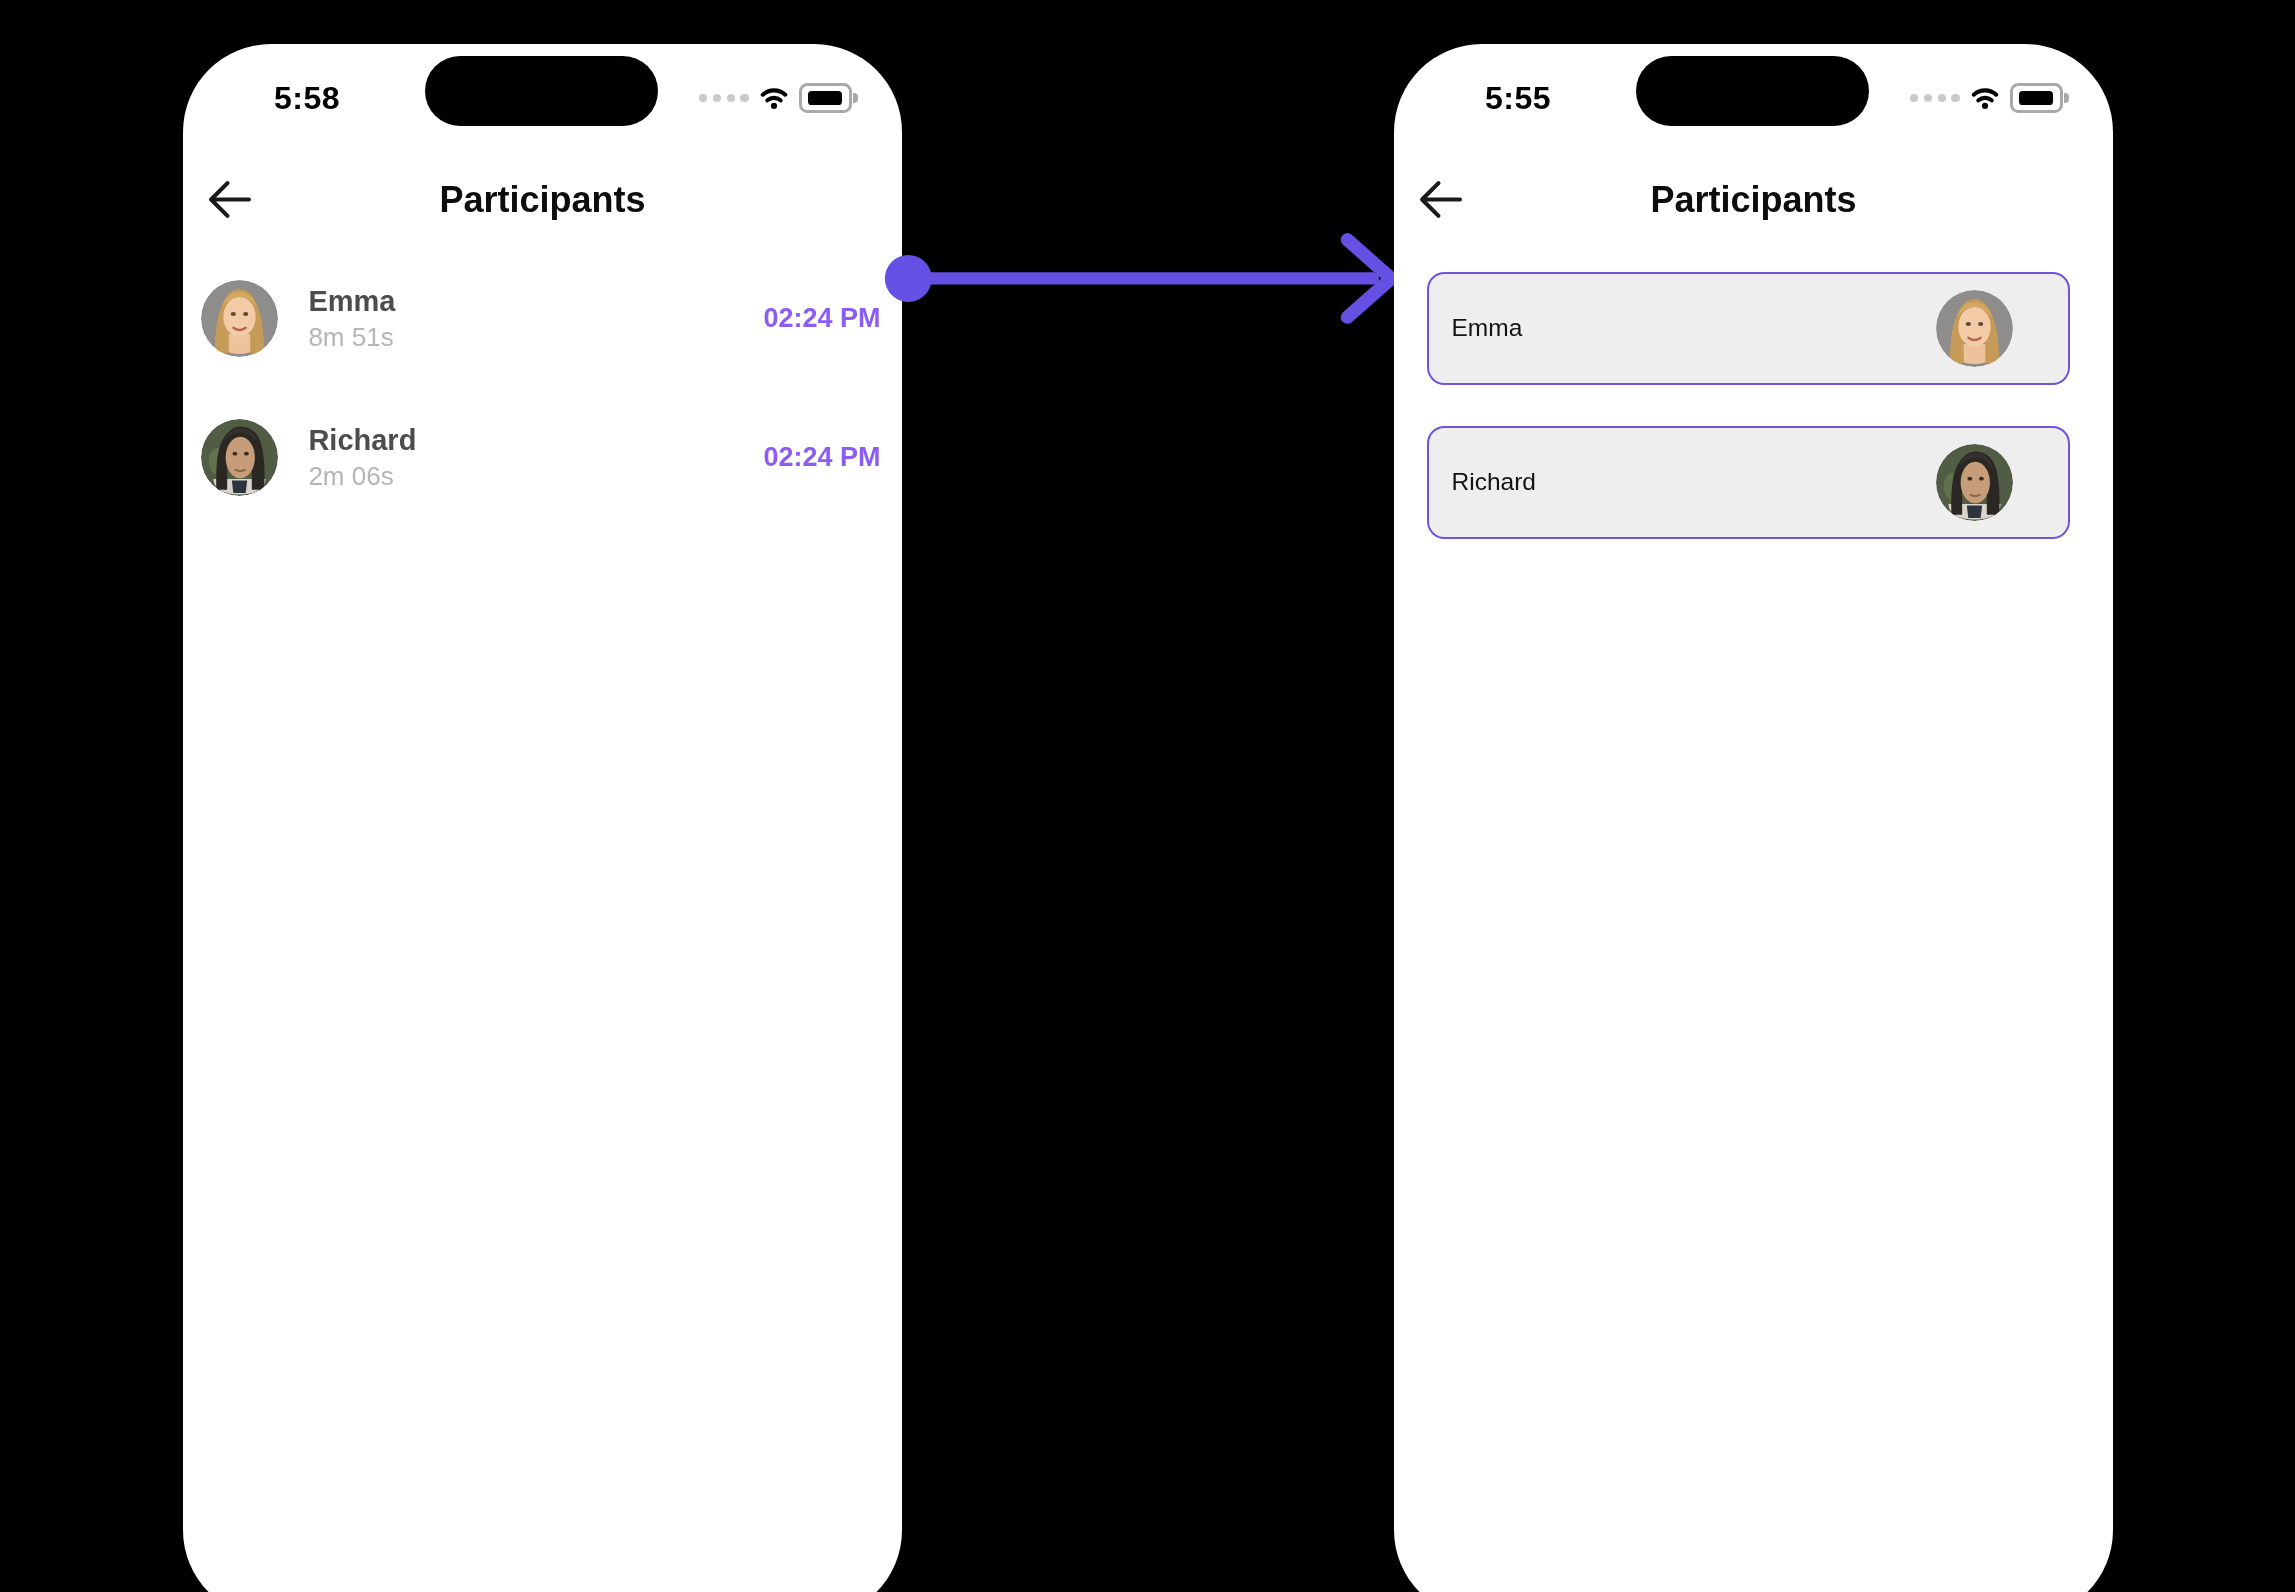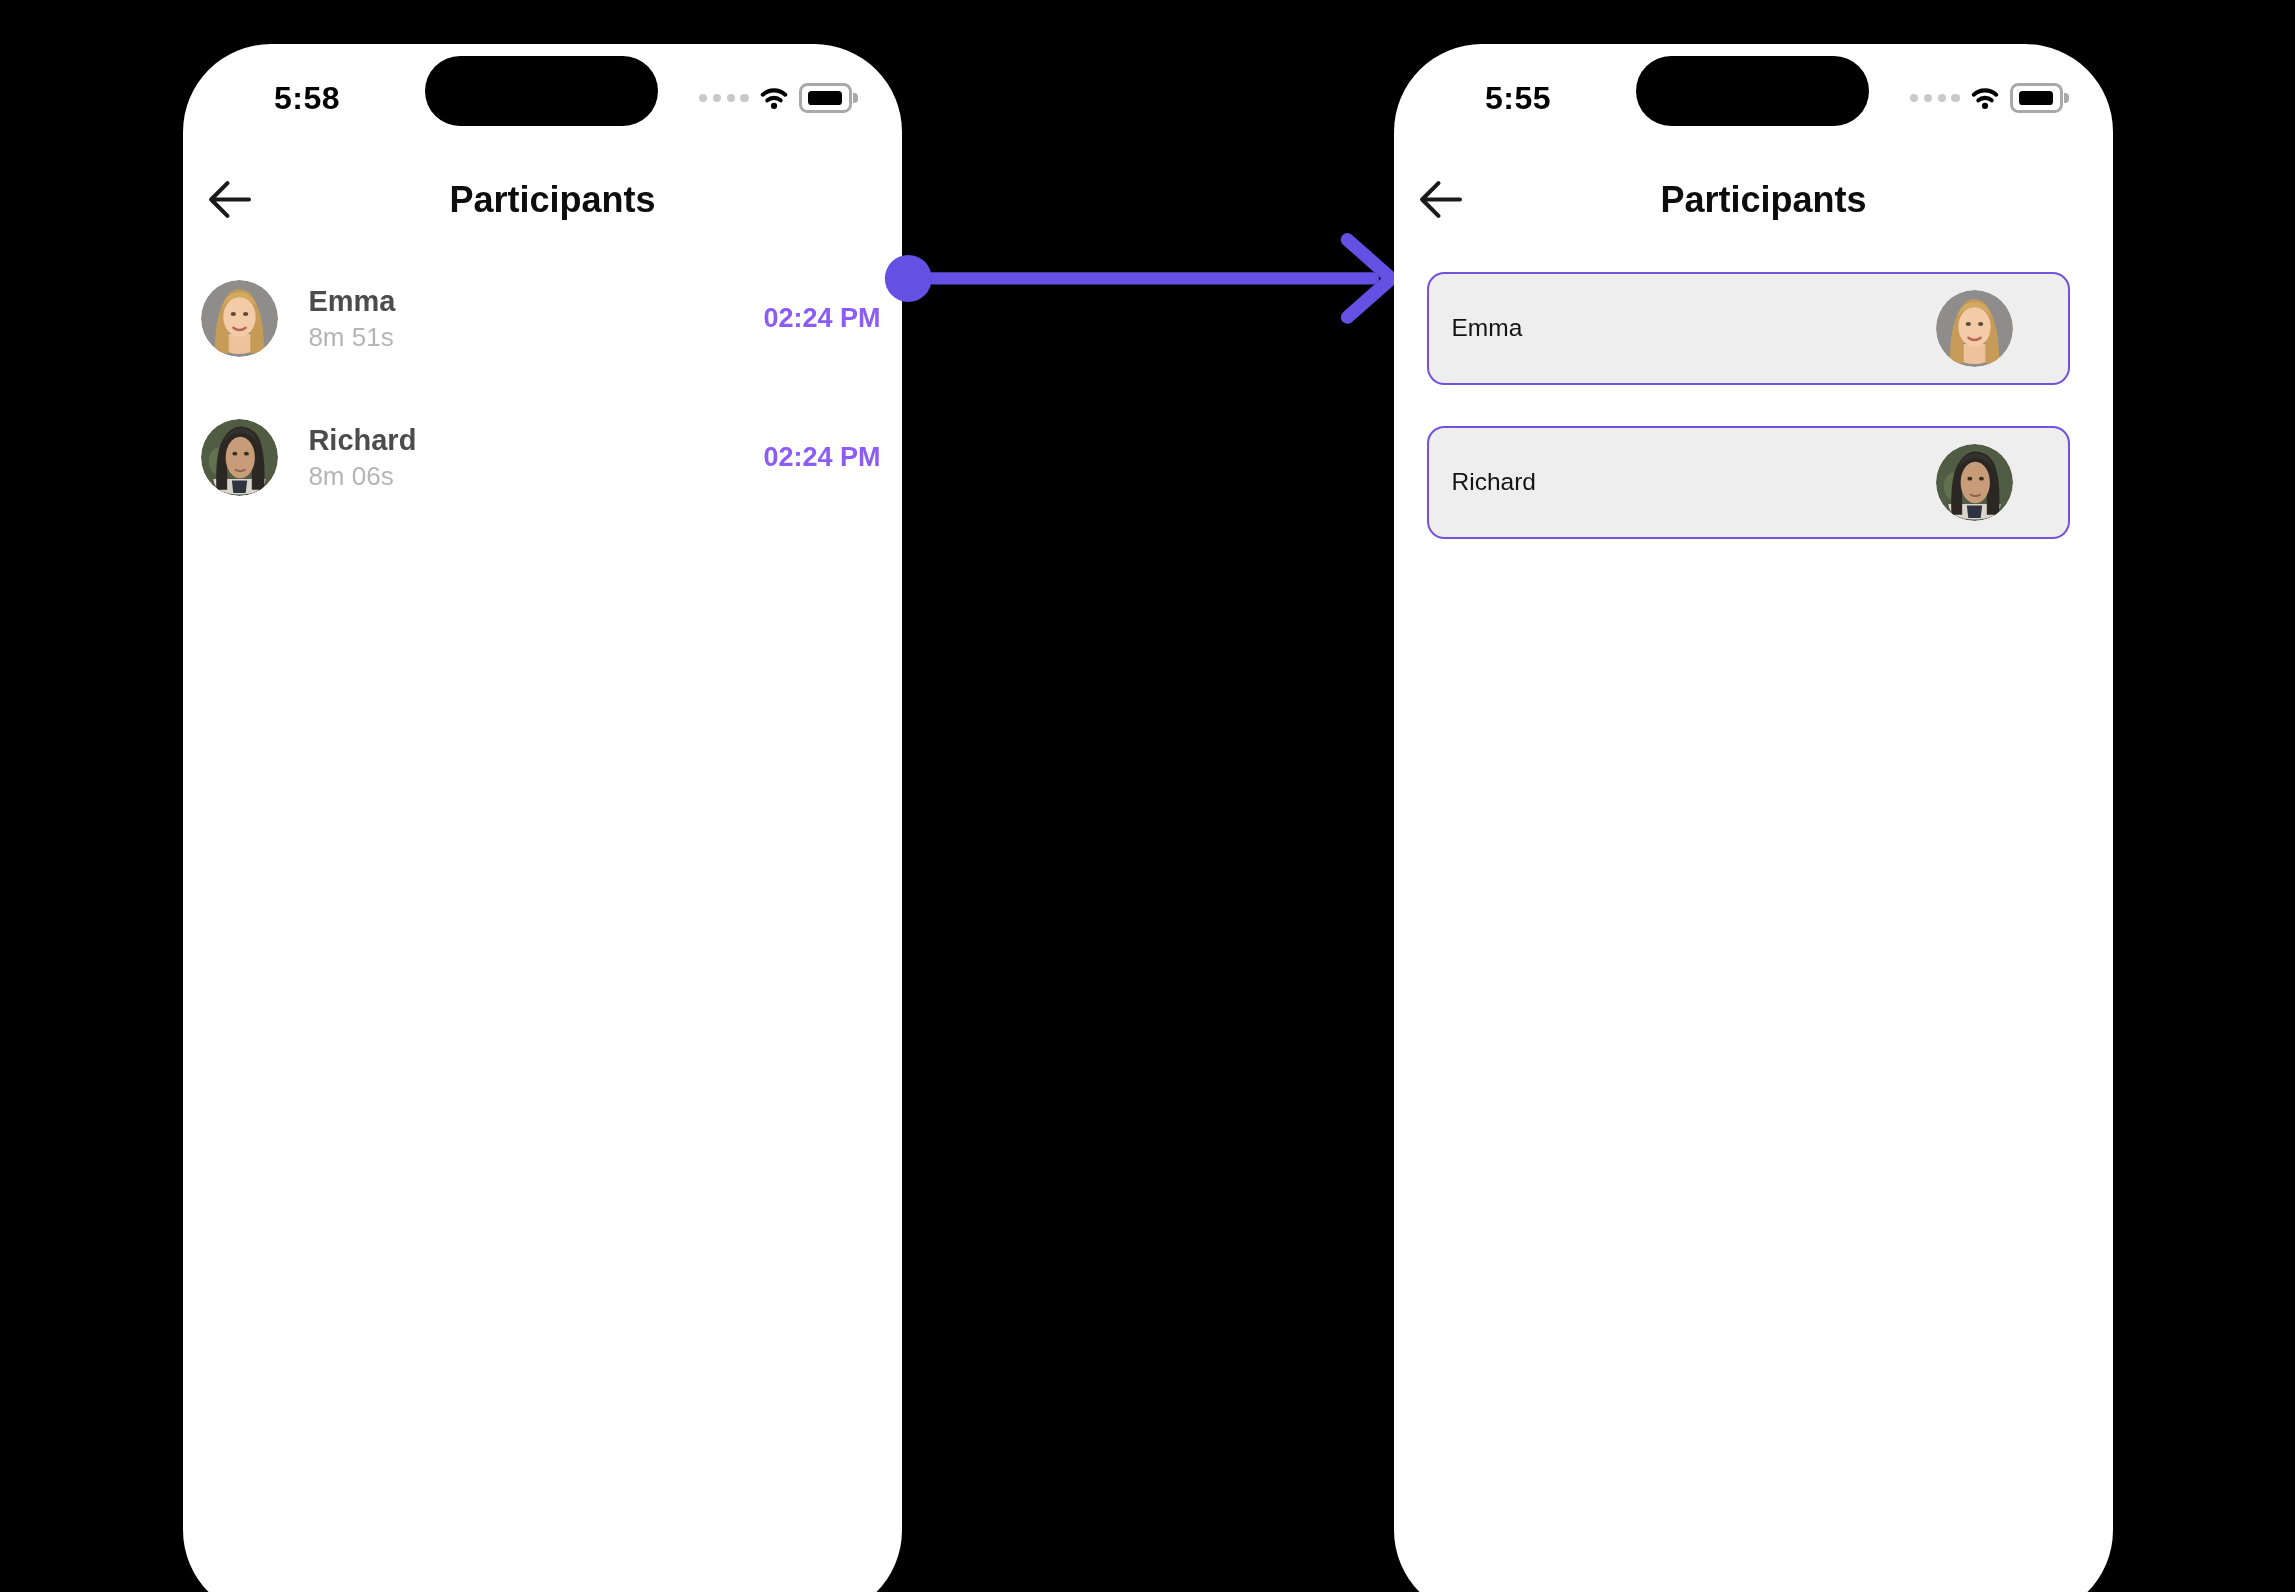--- a/index.html
+++ b/index.html
@@ -35,21 +35,21 @@
     width:47px;height:23.5px;border:3.1px solid #a9a9a9;border-radius:8.2px;
     display:flex;align-items:center;justify-content:center;background:#fff;
   }
   .battery .charge{width:34px;height:13.3px;background:#000;border-radius:3.6px;}
   .battery .nub{width:4.6px;height:10.2px;background:#a9a9a9;border-radius:0 4.1px 4.1px 0;margin-left:1.5px;}
 
   
   .hdr-back{position:absolute;left:22.5px;top:134px;width:45px;height:43px;cursor:pointer;}
   .hdr-title{
     position:absolute;left:0;top:135px;width:100%;text-align:center;
-    font-size:36px;font-weight:700;color:#0d0d0d;padding-left:10px;
+    font-size:36px;font-weight:700;color:#0d0d0d;
   }
 
   
   .p-row{
     position:absolute;left:18.4px;right:21.4px;height:78px;
     display:flex;align-items:center;
   }
   .p-row .avatar{width:77px;height:77px;border-radius:50%;overflow:hidden;flex:0 0 77px;}
   .p-row .avatar svg{width:100%;height:100%;display:block;}
   .p-col{margin-left:30px;display:flex;flex-direction:column;gap:8.2px;}
@@ -157,21 +157,21 @@
           <ellipse cx="51" cy="50" rx="19" ry="27" fill="#c79c78"></ellipse>
           <ellipse cx="44" cy="45" rx="3.2" ry="2.4" fill="#3a2e24"></ellipse>
           <ellipse cx="59" cy="45" rx="3.2" ry="2.4" fill="#3a2e24"></ellipse>
           <path d="M45 66 Q51 69 57 66" fill="none" stroke="#8a6450" stroke-width="2.6" stroke-linecap="round"></path>
           <path d="M30 30 Q40 16 54 18 Q68 20 74 34 Q70 12 52 12 Q36 12 30 30" fill="#35312c"></path>
         </g>
       </svg>
     </div>
     <div class="p-col">
       <div class="p-name">Richard</div>
-      <div class="p-dur">8m 06s</div>
+      <div class="p-dur">2m 06s</div>
     </div>
     <div class="p-time">02:24 PM</div>
   </div>
 
   <div class="home-indicator"></div>
 </div>
 
 <svg id="connector" viewBox="1600 400 1200 300">
   <circle cx="1779" cy="546" r="46" fill="#6450e2"></circle>
   <line x1="1800" y1="546" x2="2690" y2="546" stroke="#6450e2" stroke-width="24" stroke-linecap="round"></line>

